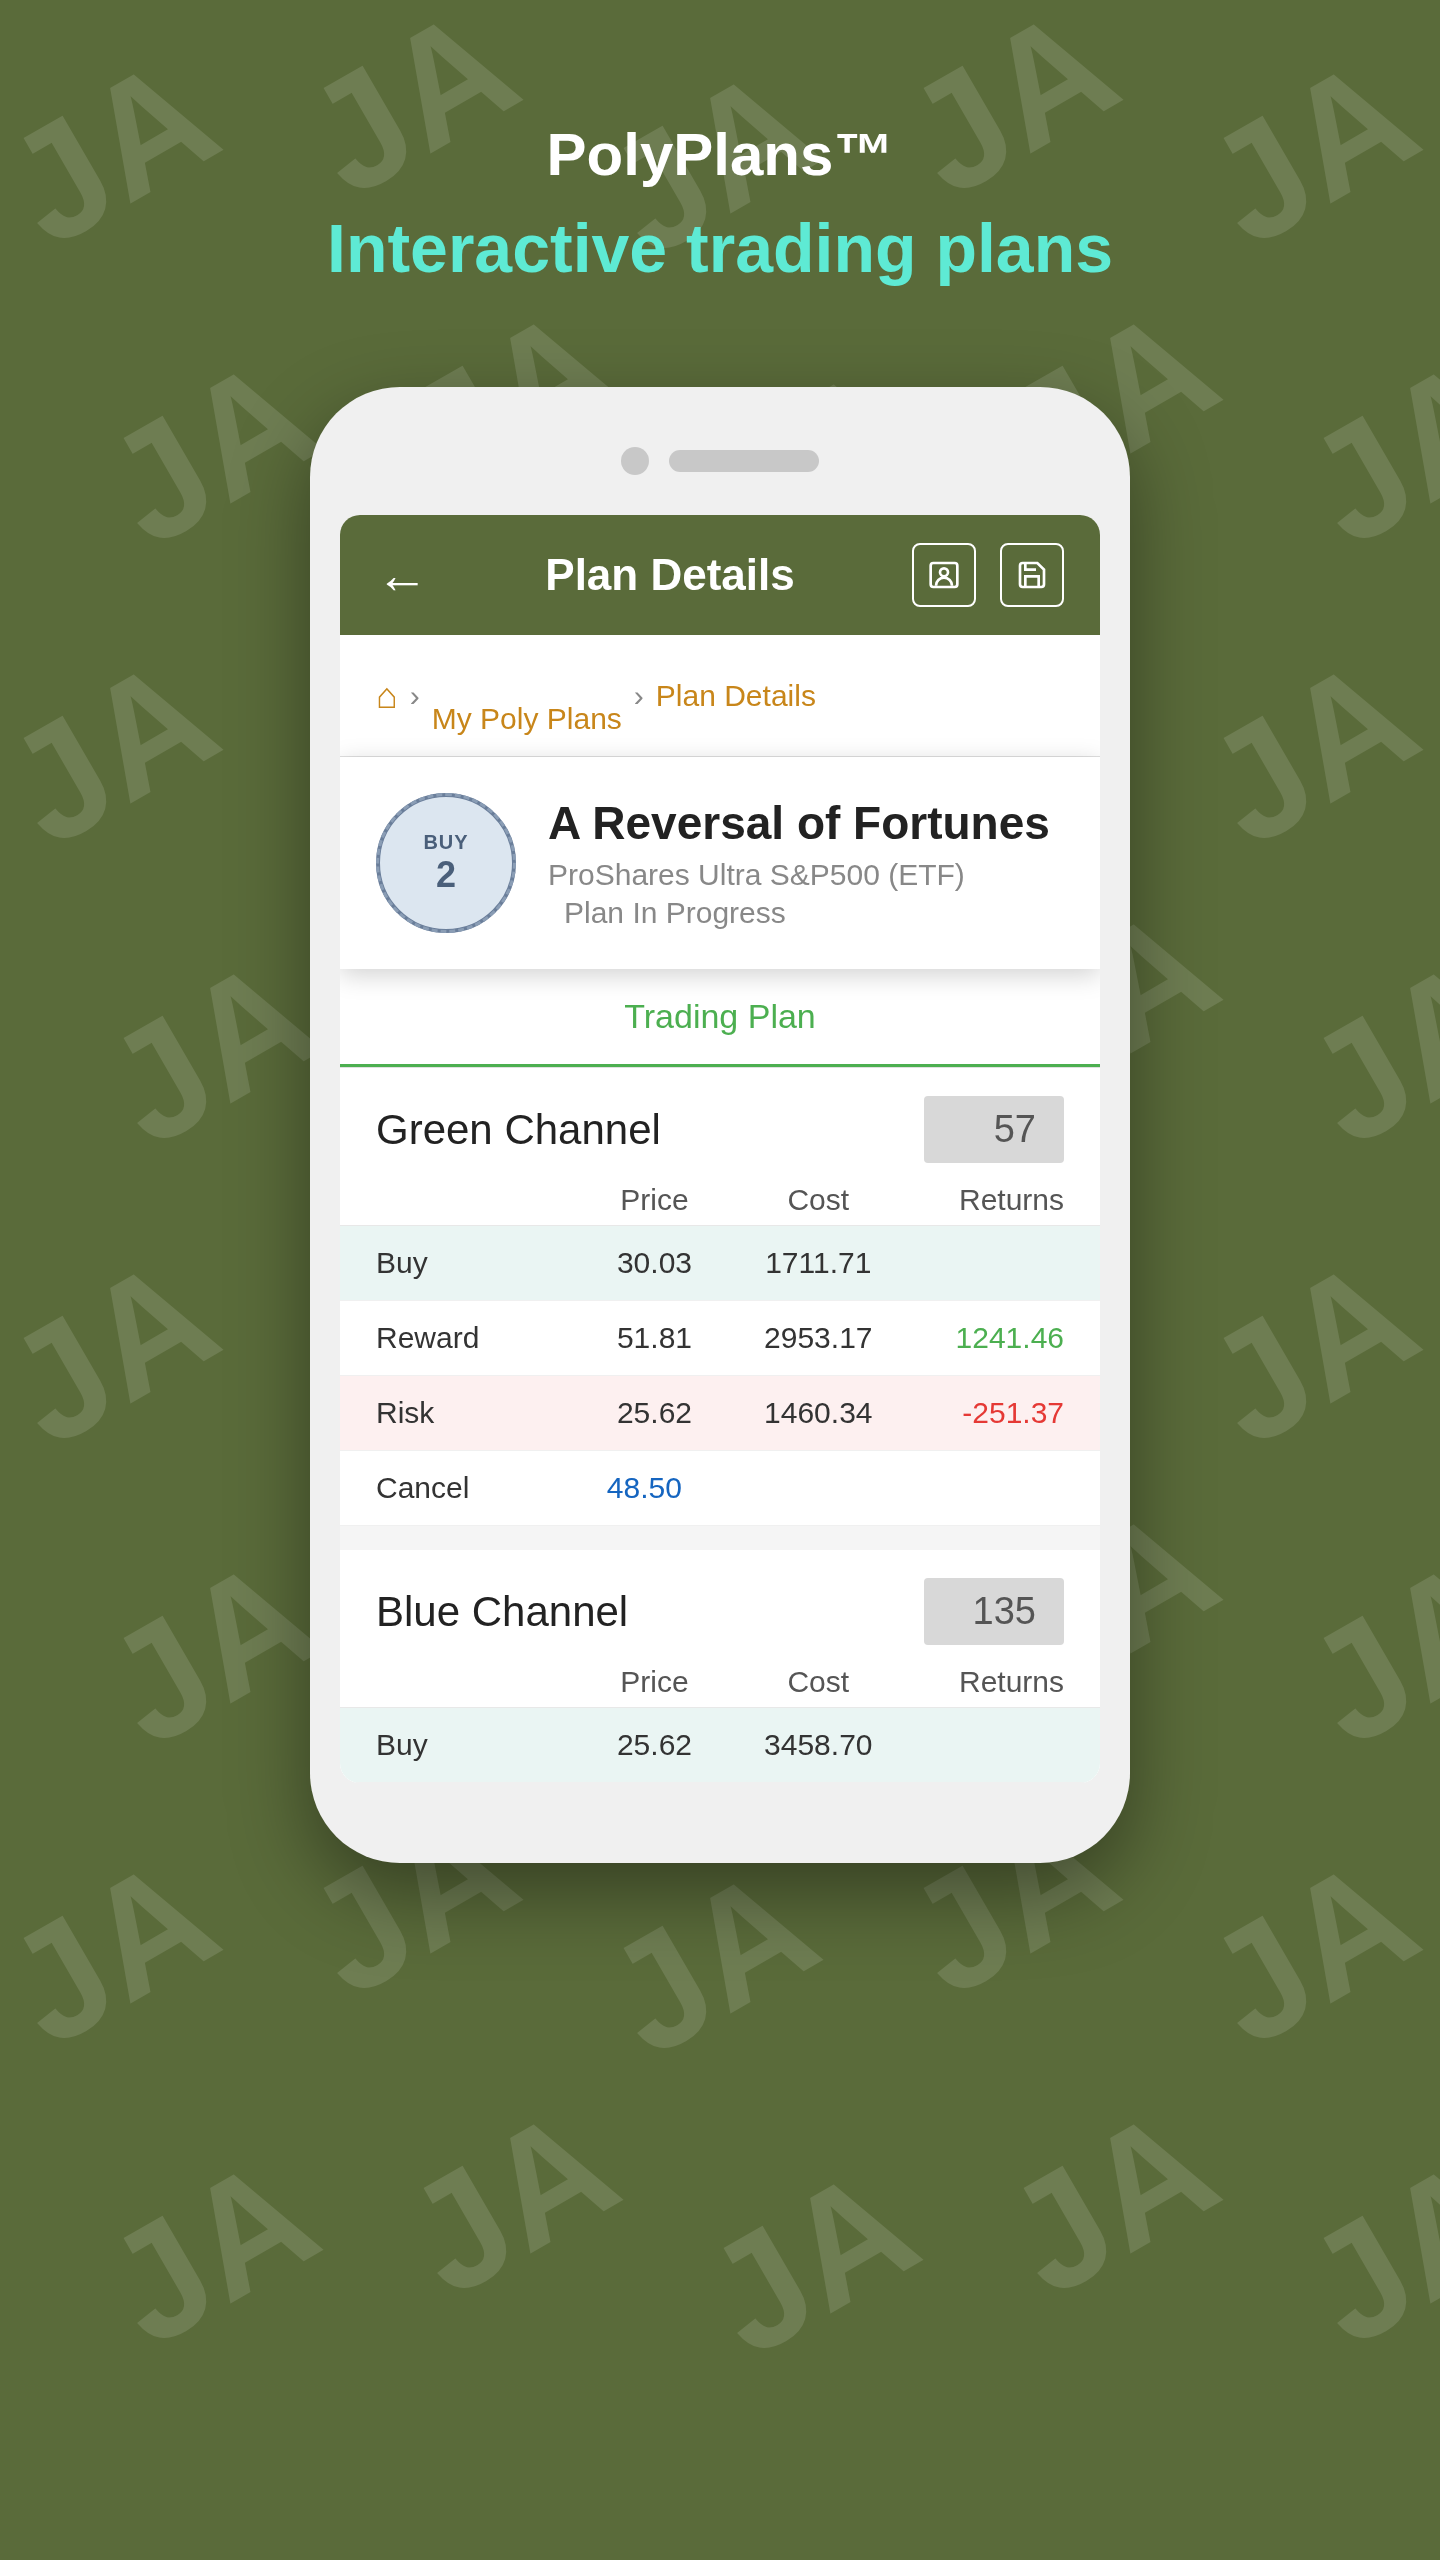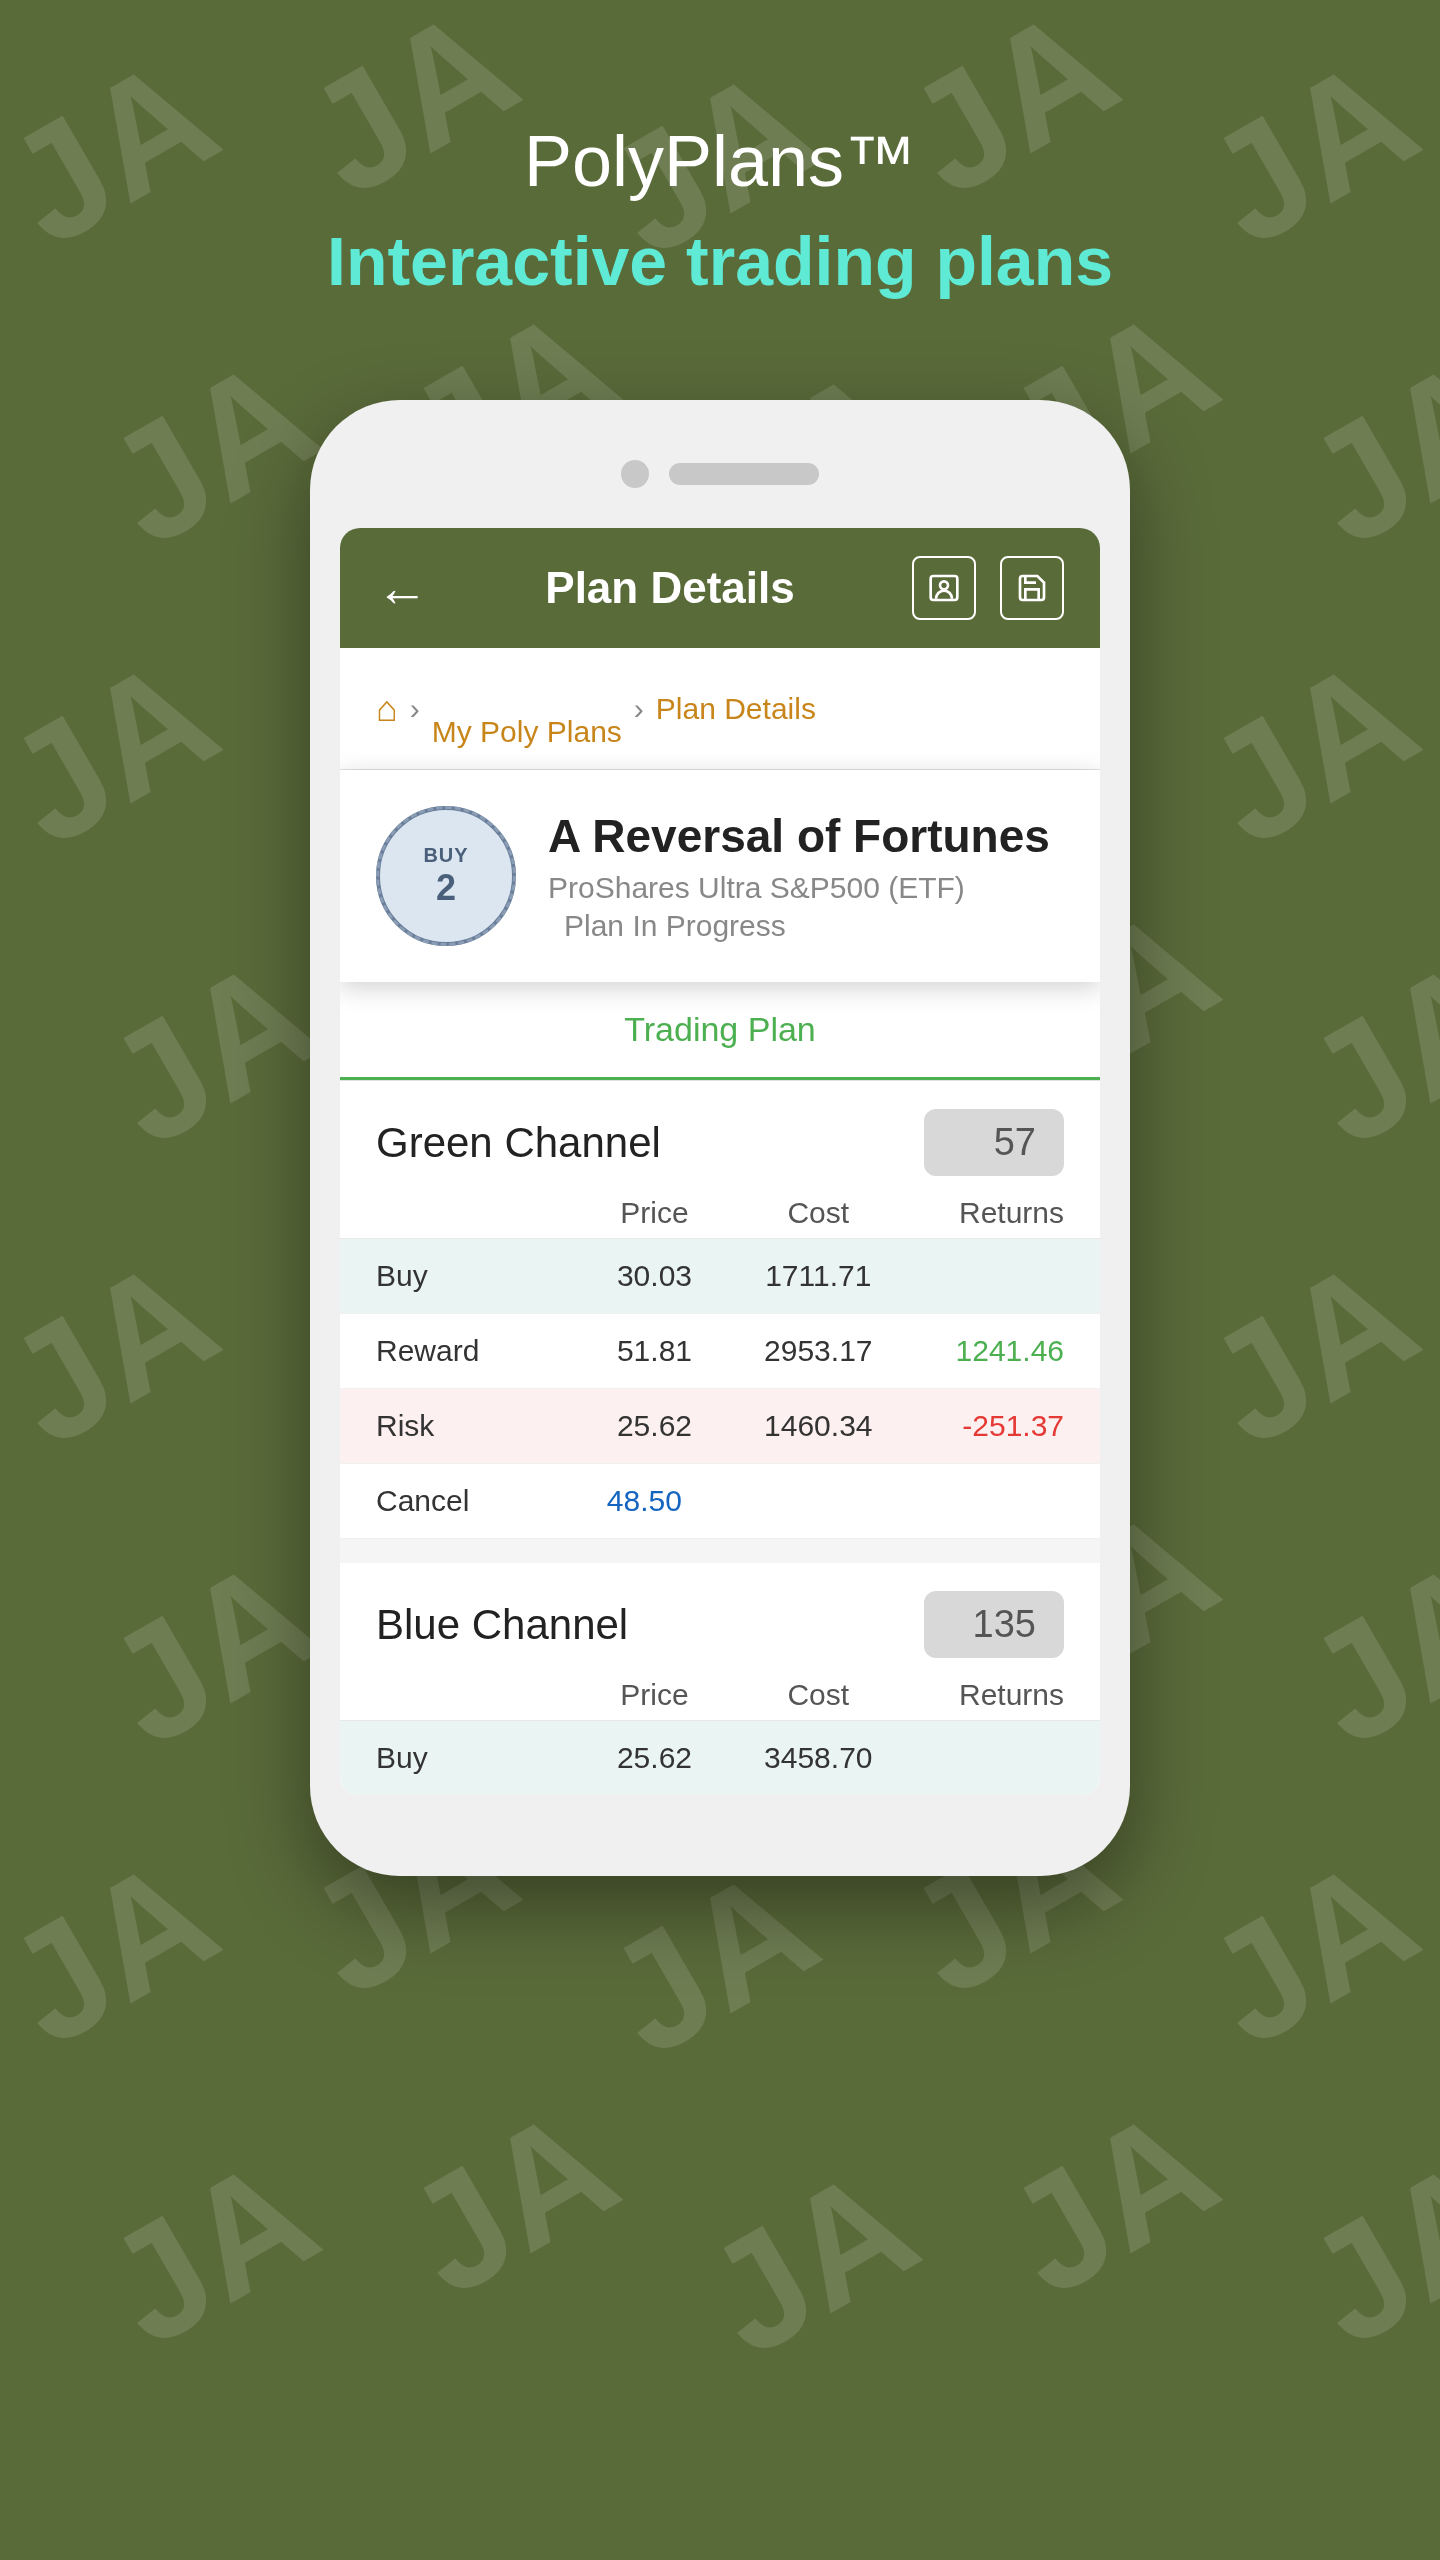--- a/index.html
+++ b/index.html
@@ -32,22 +32,22 @@
       z-index: 1;
       display: flex;
       flex-direction: column;
       align-items: center;
       padding-top: 120px;
     }
 
     
     .app-title {
       color: #ffffff;
-      font-size: 72px;
-      font-weight: 400;
+      font-size: 60px;
+      font-weight: 700;
       text-align: center;
       margin-bottom: 20px;
     }
     .app-subtitle {
       color: #5eead4;
       font-size: 68px;
       font-weight: 700;
       text-align: center;
       margin-bottom: 100px;
     }
@@ -249,21 +249,21 @@
       padding: 28px 36px 12px 36px;
     }
     .channel-label {
       font-size: 42px;
       font-weight: 400;
       color: #222;
     }
     .channel-value-box {
       background: #d8d8d8;
       padding: 12px 28px;
-      border-radius: 12px;
+      border-radius: 4px;
       font-size: 38px;
       color: #555;
       min-width: 140px;
       text-align: right;
     }
 
     .col-headers {
       display: flex;
       padding: 8px 36px;
       border-bottom: 1px solid #e8e8e8;

